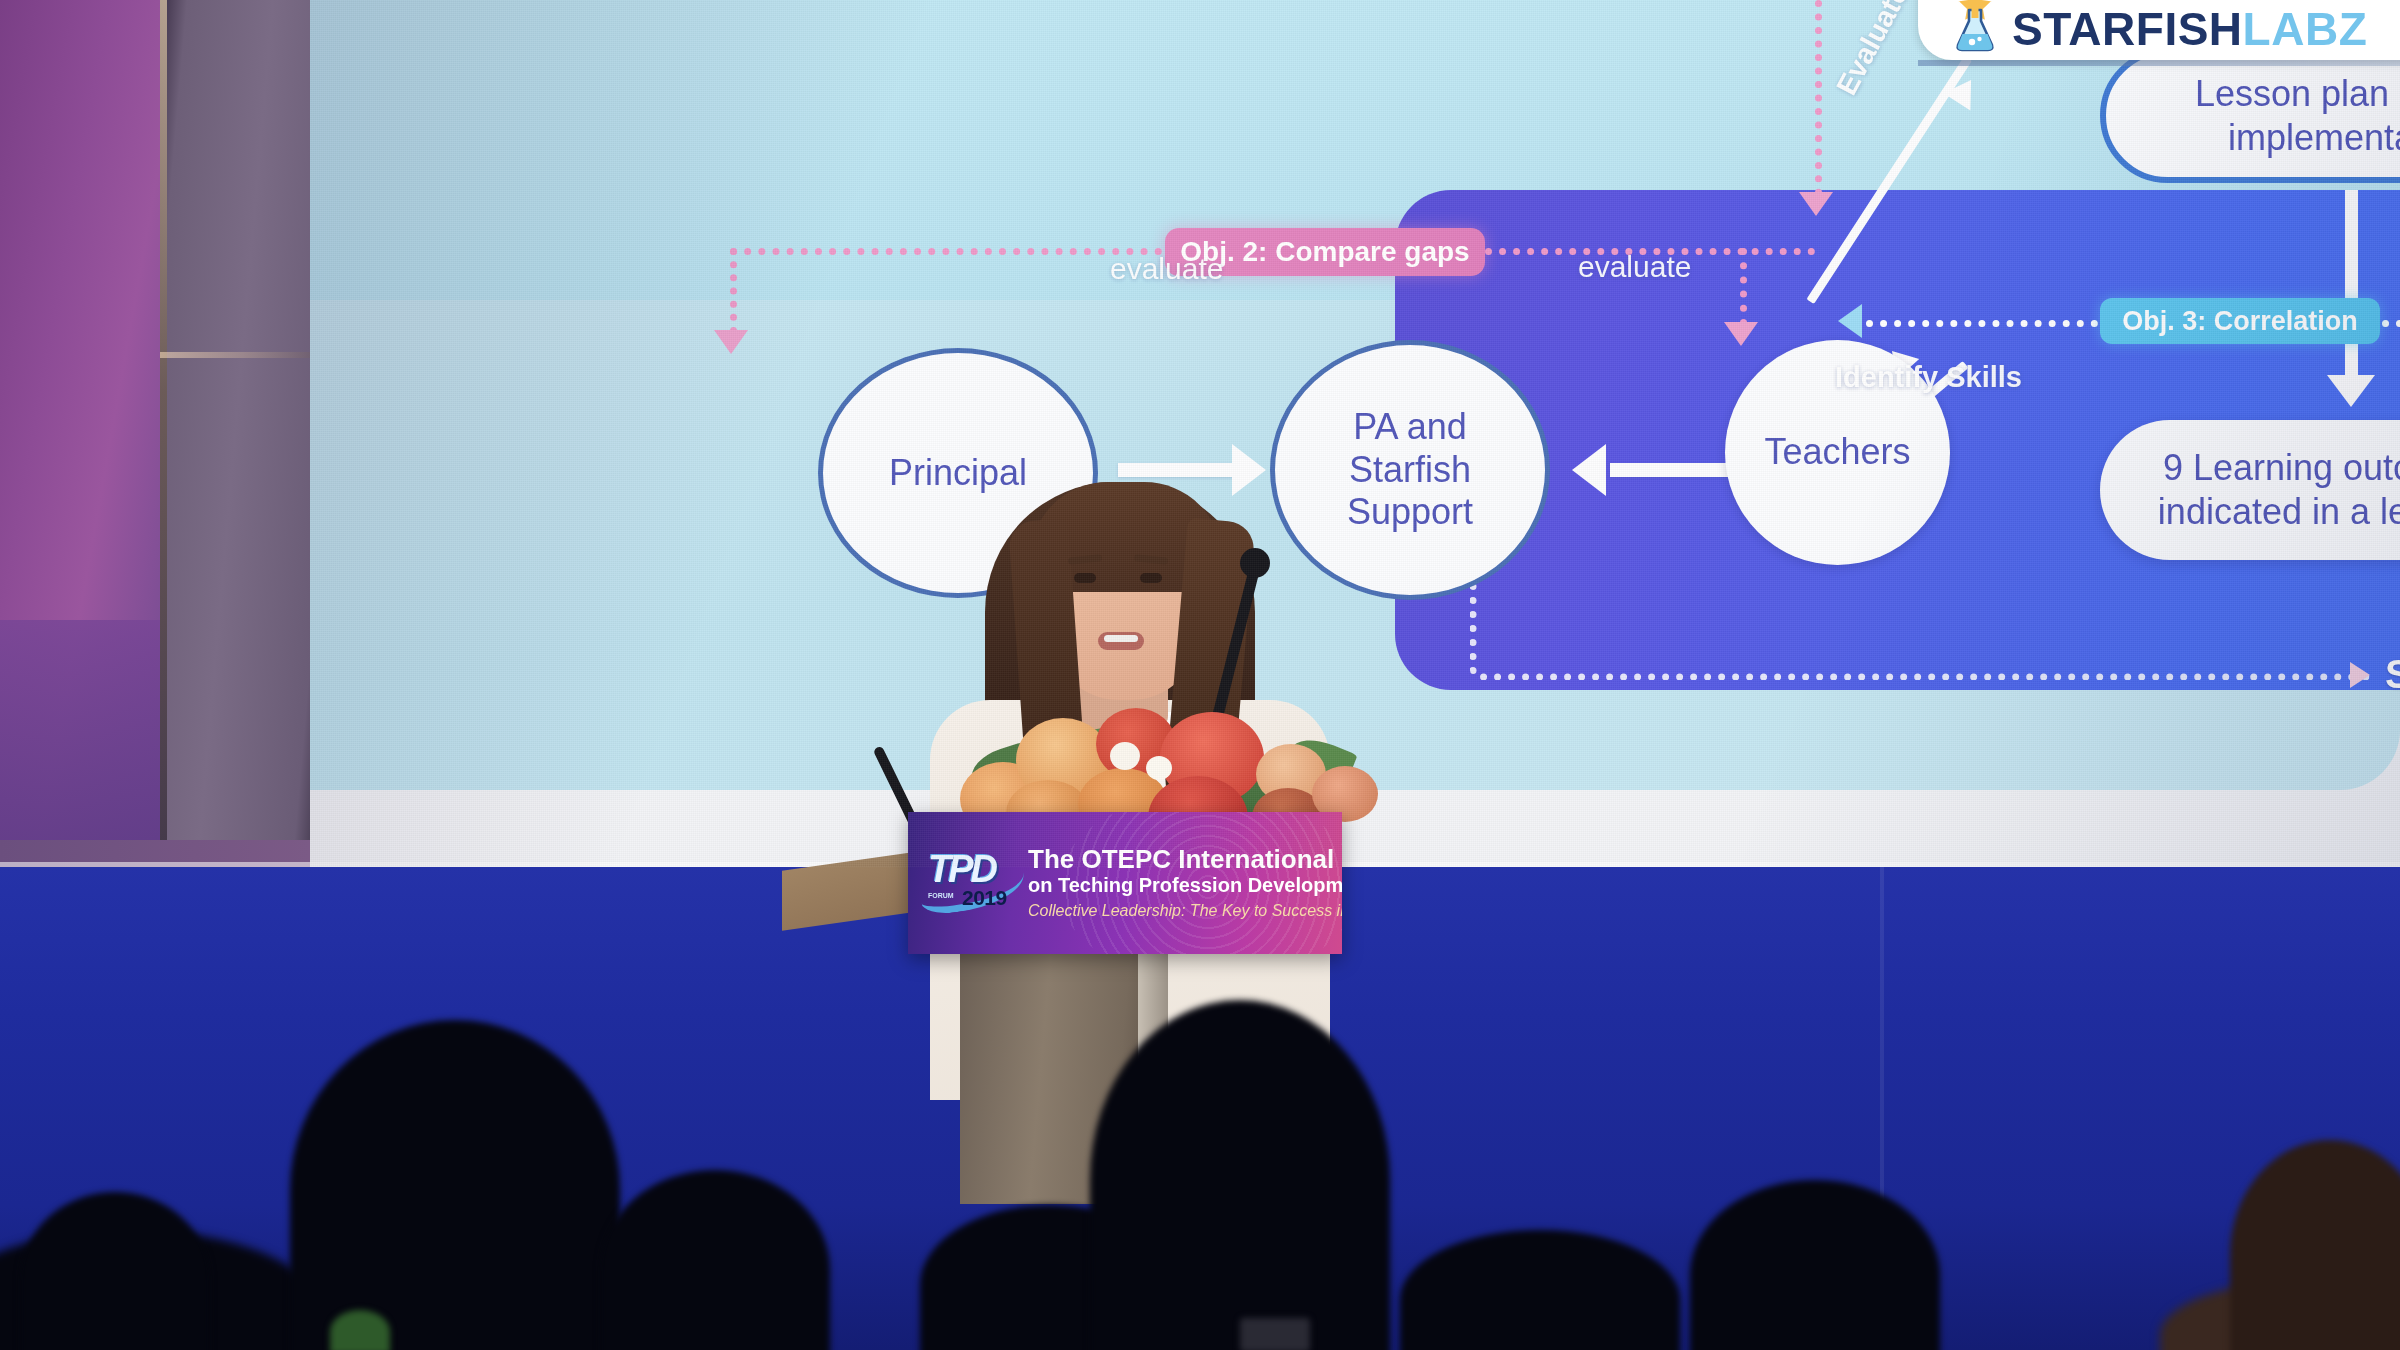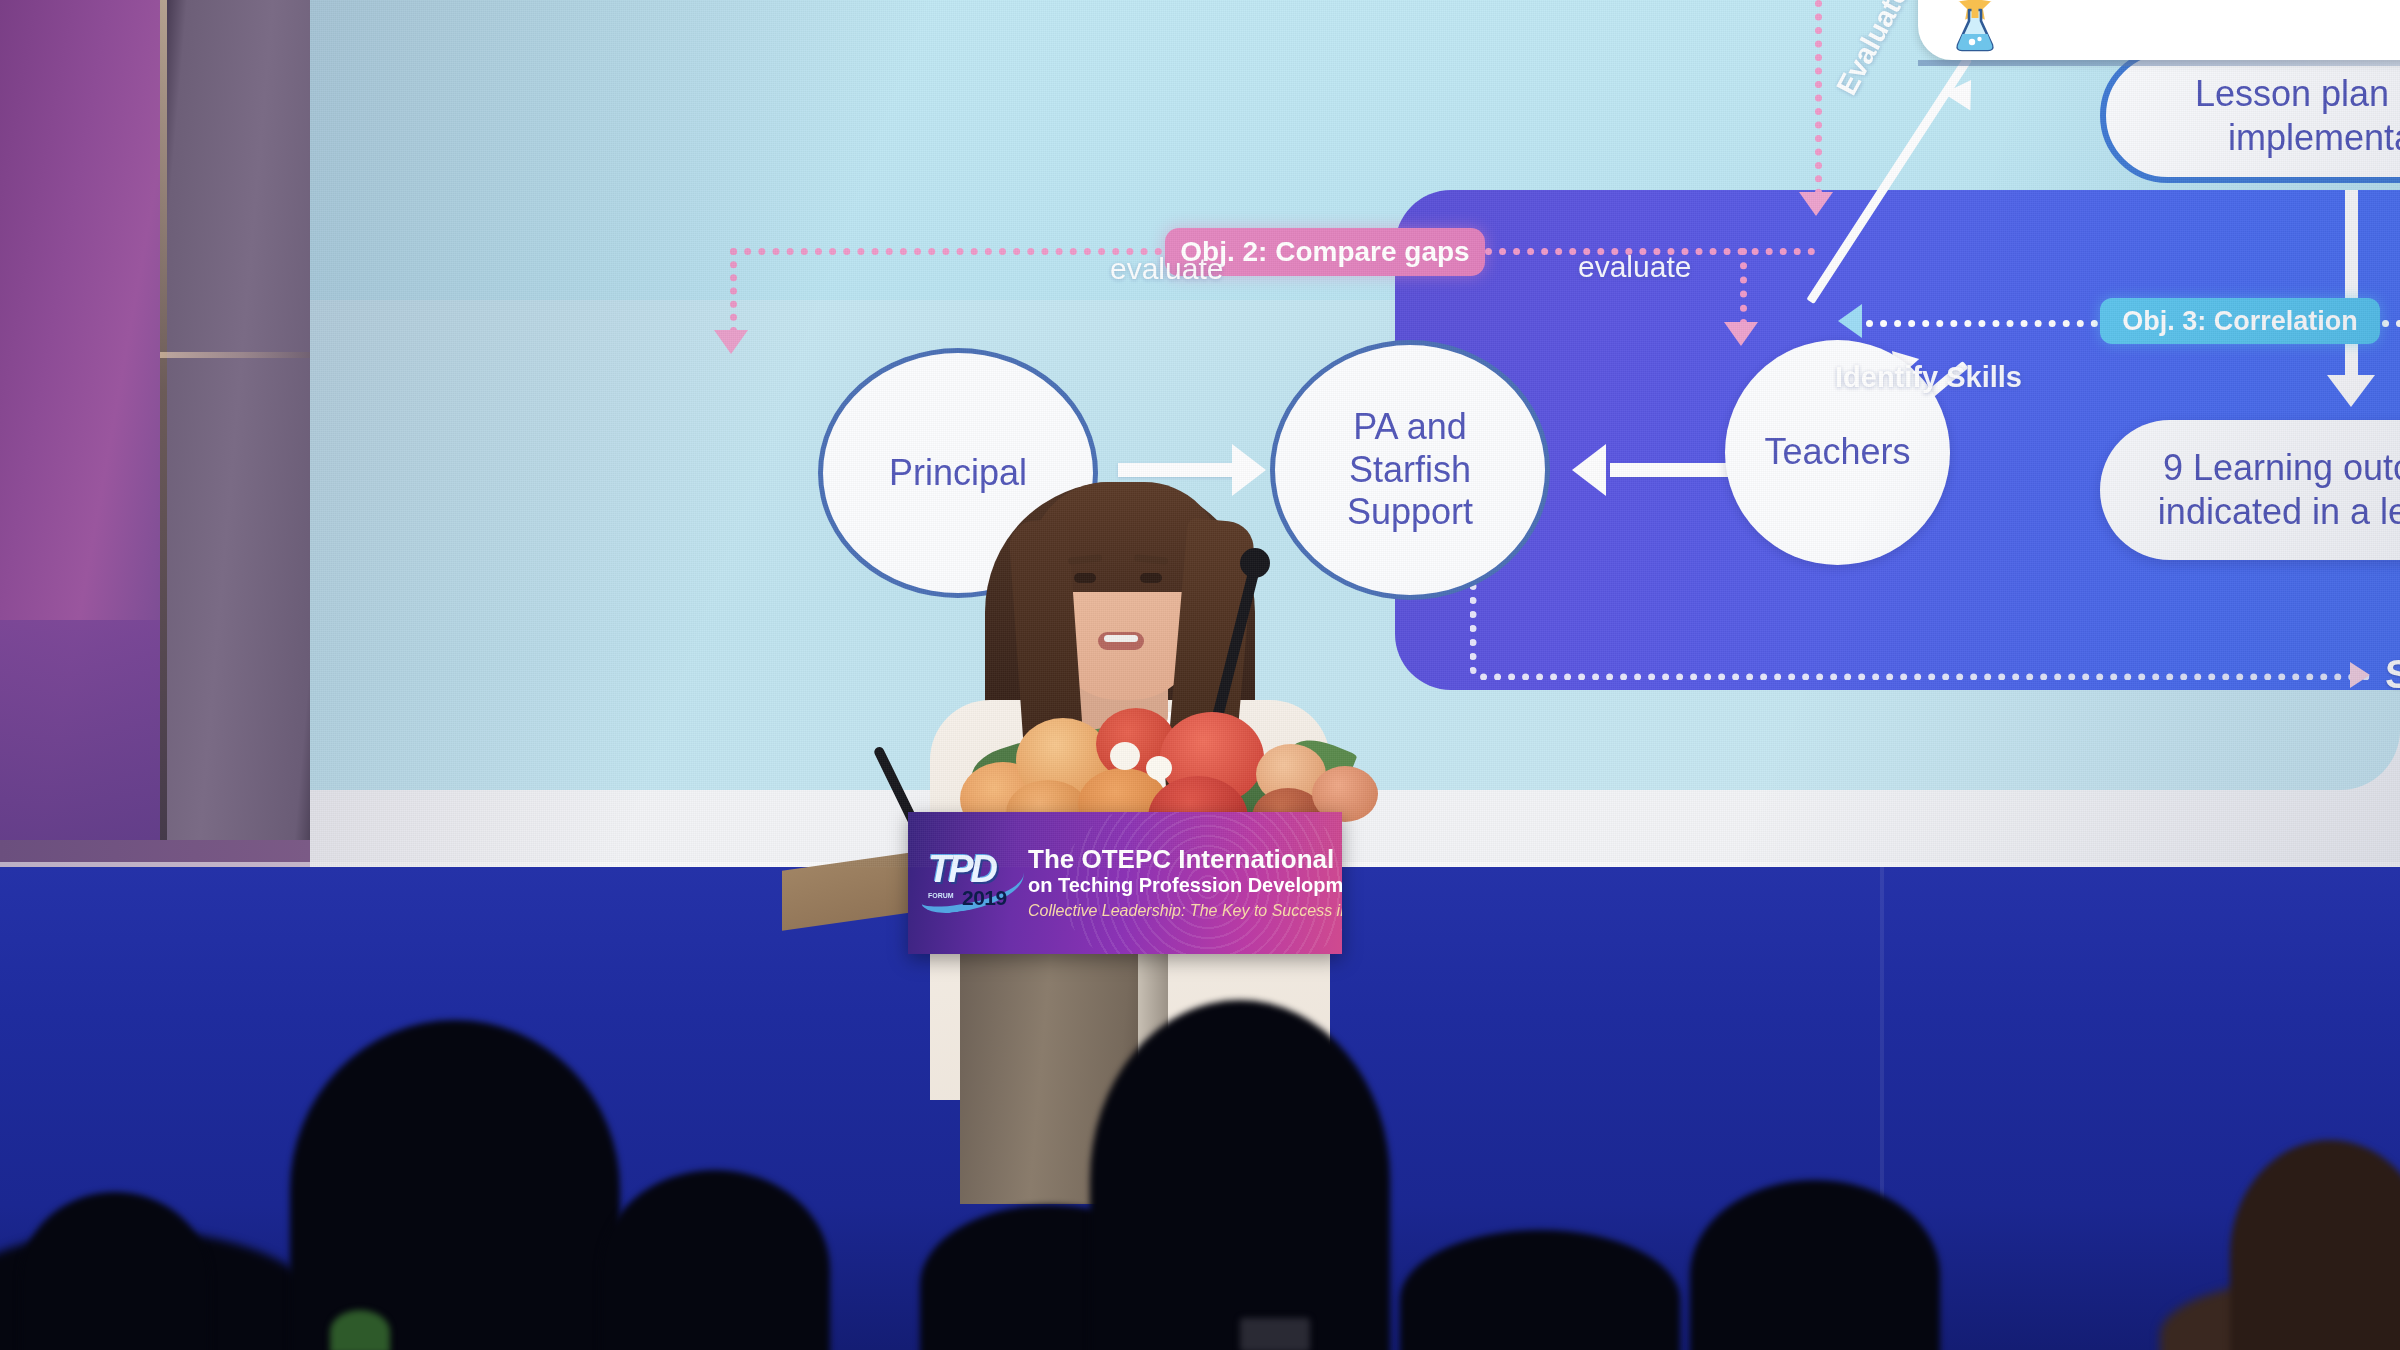--- a/index.html
+++ b/index.html
@@ -568,15 +568,18 @@
     <div class="logo-flask">
       <svg width="54" height="64" viewBox="0 0 54 64" xmlns="http://www.w3.org/2000/svg">
         <polygon points="27,0 32.5,11 44.5,12.8 35.8,21.3 37.9,33.2 27,27.6 16.1,33.2 18.2,21.3 9.5,12.8 21.5,11" fill="#f7bf4f" stroke="#ffffff" stroke-width="1.6"></polygon>
         <path d="M21 22 L21 33 L10 57 Q8.5 62 14 62 L40 62 Q45.5 62 44 57 L33 33 L33 22 Z" fill="#cfeefb" stroke="#2f5b96" stroke-width="2.6" stroke-linejoin="round"></path>
         <path d="M14.5 46 L39.5 46 L44 57 Q45.5 62 40 62 L14 62 Q8.5 62 10 57 Z" fill="#6ec4ea"></path>
         <rect x="23.5" y="16" width="7" height="14" fill="#f7bf4f"></rect>
         <circle cx="24" cy="54" r="3.2" fill="#ffffff"></circle>
         <circle cx="31.5" cy="51" r="2.2" fill="#ffffff"></circle>
       </svg>
     </div>
+    <div class="logo-text">
+      <span class="a">STARFISH</span><span class="b">LABZ</span>
+    </div>
   </div>
 
 </div>
 
 </body></html>

